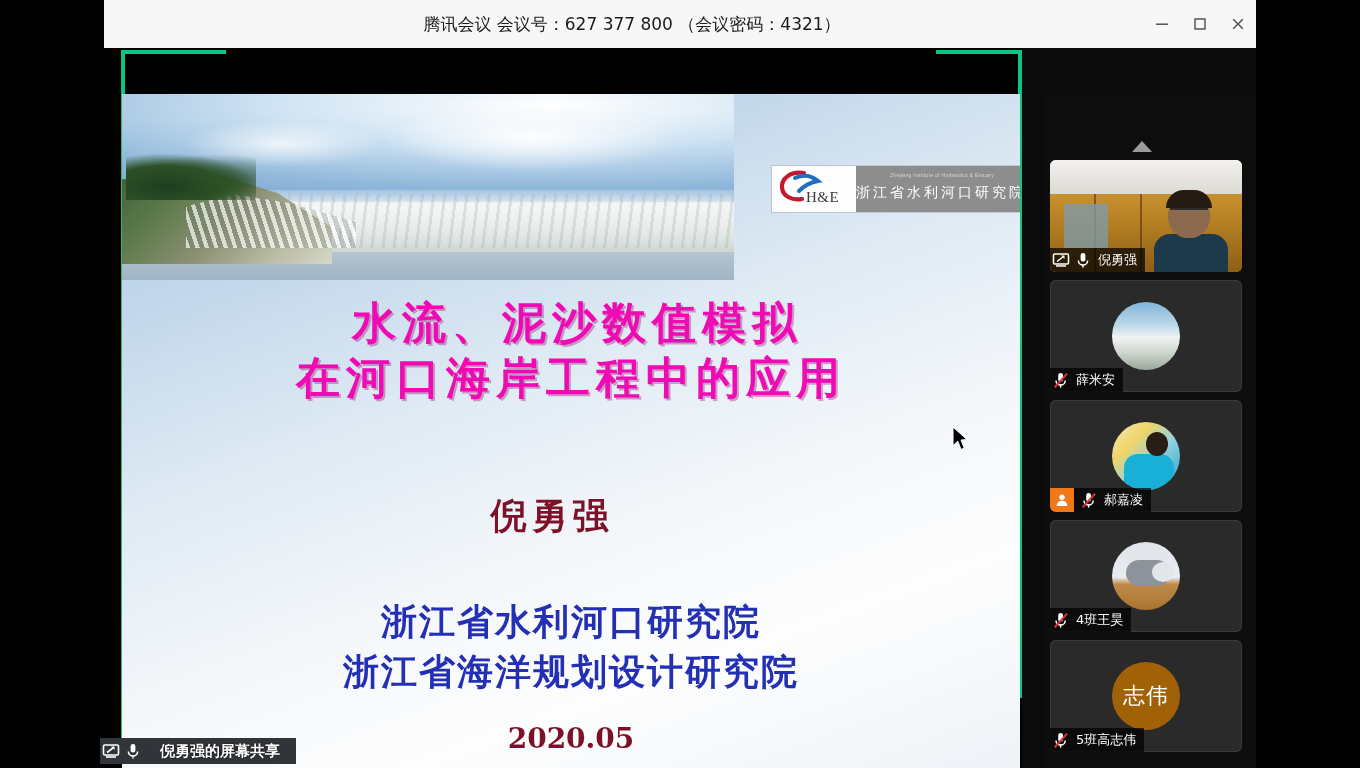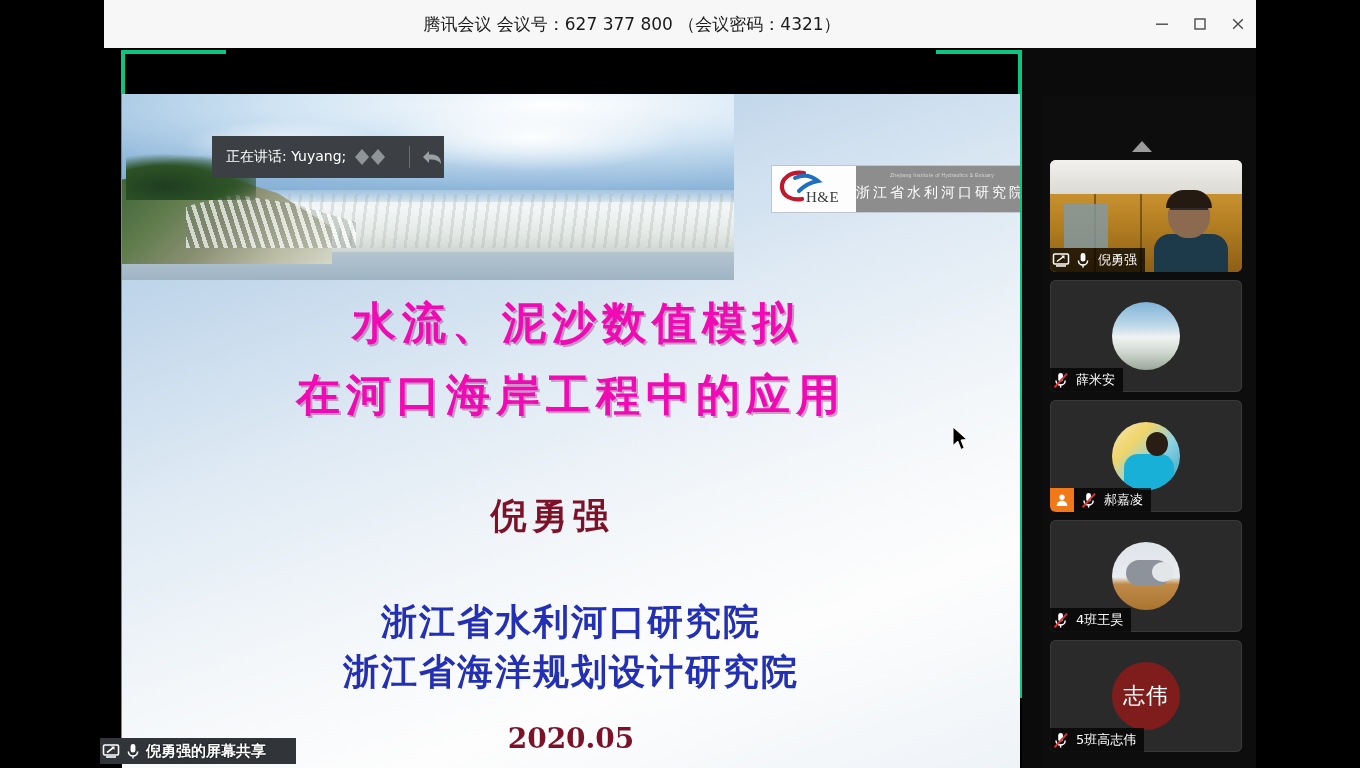--- a/index.html
+++ b/index.html
@@ -71,21 +71,21 @@
   #logo-name .en{position:absolute;left:8px;top:6px;right:6px;height:8px;font-size:5px;color:#d7d7d7;
     white-space:nowrap;overflow:hidden;letter-spacing:.3px;text-align:center;}
   #logo-name .cn{position:absolute;left:0;right:0;top:18px;text-align:center;font-size:14px;color:#fff;
     letter-spacing:3px;white-space:nowrap;font-family:"DejaVu Sans","Liberation Sans",sans-serif;}
 
   
   .s-title{position:absolute;left:0;width:898px;text-align:center;color:#f00ab4;
     font-size:44px;font-weight:bold;letter-spacing:6px;white-space:nowrap;
     font-family:"DejaVu Sans","Liberation Sans",sans-serif;
     text-shadow:2px 2px 0 rgba(150,0,110,.35);}
-  #s-title1{top:200px;padding-left:6px;} #s-title2{top:272px;}
+  #s-title1{top:200px;padding-left:6px;} #s-title2{top:255px;}
   #s-author{position:absolute;left:0;top:398px;width:860px;text-align:center;color:#7d1128;
     font-size:36px;font-weight:bold;letter-spacing:5px;white-space:nowrap;
     font-family:"DejaVu Serif","Liberation Serif",serif;}
   .s-org{position:absolute;left:0;width:898px;text-align:center;color:#2430b4;
     font-size:36px;font-weight:bold;letter-spacing:2px;white-space:nowrap;
     font-family:"DejaVu Serif","Liberation Serif",serif;}
   #s-org1{top:504px;} #s-org2{top:554px;}
   #s-date{position:absolute;left:0;top:628px;width:898px;text-align:center;color:#7d1128;
     font-size:28px;font-weight:bold;white-space:nowrap;
     font-family:"DejaVu Serif","Liberation Serif",serif;}
@@ -95,21 +95,21 @@
     display:flex;align-items:center;}
   #speaking-text{margin-left:14px;font-size:14px;color:#fff;white-space:nowrap;
     font-family:"DejaVu Sans","Liberation Sans",sans-serif;}
   #speaking-anno{margin-left:4px;display:flex;align-items:center;}
   #toast-sep{width:1px;height:22px;background:#6a6e72;margin:0 11px 0 13px;}
   #toast-undo{display:flex;align-items:center;}
 
   
   #share-label{position:absolute;left:100px;top:738px;width:196px;height:26px;background:#31353a;
     display:flex;align-items:center;}
-  #share-label .lbl{margin-left:2px;font-size:15px;color:#fff;white-space:nowrap;font-weight:bold;
+  #share-label .lbl{margin-left:16px;font-size:15px;color:#fff;white-space:nowrap;font-weight:bold;
     font-family:"DejaVu Sans","Liberation Sans",sans-serif;
     text-shadow:0 0 2px #000;}
 
   
   #rail{position:absolute;left:938px;top:48px;width:214px;height:720px;background:#0d0d0d;}
   #scroll-up{position:absolute;left:82px;top:42px;width:36px;height:16px;cursor:default;}
   #tiles{position:absolute;left:8px;top:64px;width:198px;height:640px;}
   .tile{position:absolute;left:0;width:192px;height:112px;border-radius:6px;overflow:hidden;
     background:#2a2a2a;box-shadow:0 0 0 1px #3a3a3a inset;}
   #tile-0{top:0;} #tile-1{top:120px;} #tile-2{top:240px;} #tile-3{top:360px;text-align:right;} #tile-4{top:480px;}
@@ -141,21 +141,21 @@
 
   
   .av-beach{position:absolute;inset:0;background:linear-gradient(180deg,#7fb4d8 0%,#bcd8e8 34%,#f1f3f2 52%,#cfd7cf 74%,#9aa79a 100%);}
   .av-child{position:absolute;inset:0;background:linear-gradient(135deg,#f3e7b8 0%,#f0d56a 30%,#8fd2e2 58%,#2a9fc0 100%);}
   .av-child .c-h{position:absolute;left:34px;top:10px;width:22px;height:24px;border-radius:50%;background:#2a1d14;}
   .av-child .c-b{position:absolute;left:12px;top:32px;width:50px;height:36px;border-radius:14px 14px 0 0;background:#19b0d8;}
   .av-dog{position:absolute;inset:0;background:linear-gradient(180deg,#dfe4ea 0%,#e9ecef 52%,#c08b4a 62%,#a9742f 100%);}
   .av-dog .d-b{position:absolute;left:14px;top:18px;width:44px;height:26px;border-radius:14px;background:#8d939a;}
   .av-dog .d-h{position:absolute;left:40px;top:20px;width:22px;height:20px;border-radius:50%;background:#e3e6e9;}
   .av-initials{position:absolute;left:50%;top:50%;transform:translate(-50%,-50%);
-    width:68px;height:68px;border-radius:50%;background:#7f1d1d;color:#fff;
+    width:68px;height:68px;border-radius:50%;background:#a16207;color:#fff;
     display:flex;align-items:center;justify-content:center;font-size:22px;letter-spacing:1px;
     font-family:Liberation Serif, serif;}
 
   
   #cursor{position:absolute;left:952px;top:426px;width:18px;height:26px;pointer-events:none;}
 </style>
 </head>
 <body>
 
 <div id="root">
@@ -221,35 +221,20 @@
           </div>
 
           <div class="s-title" id="s-title1">水流、泥沙数值模拟</div>
           <div class="s-title" id="s-title2">在河口海岸工程中的应用</div>
           <div id="s-author">倪勇强</div>
           <div class="s-org" id="s-org1">浙江省水利河口研究院</div>
           <div class="s-org" id="s-org2">浙江省海洋规划设计研究院</div>
           <div id="s-date">2020.05</div>
         </div>
 
-        <div id="speaking-toast">
-          <div id="speaking-text">正在讲话: Yuyang;</div>
-          <div id="speaking-anno">
-            <svg width="46" height="26" viewBox="0 0 46 26">
-              <path d="M5 13 L12 5 L19 13 L12 21 Z" fill="#8f9498"></path>
-              <path d="M21 13 L28 5 L35 13 L28 21 Z" fill="#8f9498"></path>
-            </svg>
-          </div>
-          <div id="toast-sep"></div>
-          <div id="toast-undo">
-            <svg width="22" height="20" viewBox="0 0 22 20">
-              <path d="M8 4 L2 10 L8 16 L8 12.5 C14 12 18 13.5 20 17 C20 9.5 15.5 7.2 8 7.5 Z" fill="#9aa0a4"></path>
-            </svg>
-          </div>
-        </div>
 
       </div>
 
       <div id="rail">
 
         <div id="scroll-up">
           <svg width="36" height="16" viewBox="0 0 36 16">
             <path d="M18 3 L28 14 L8 14 Z" fill="#9b9b9b"></path>
           </svg>
         </div>

